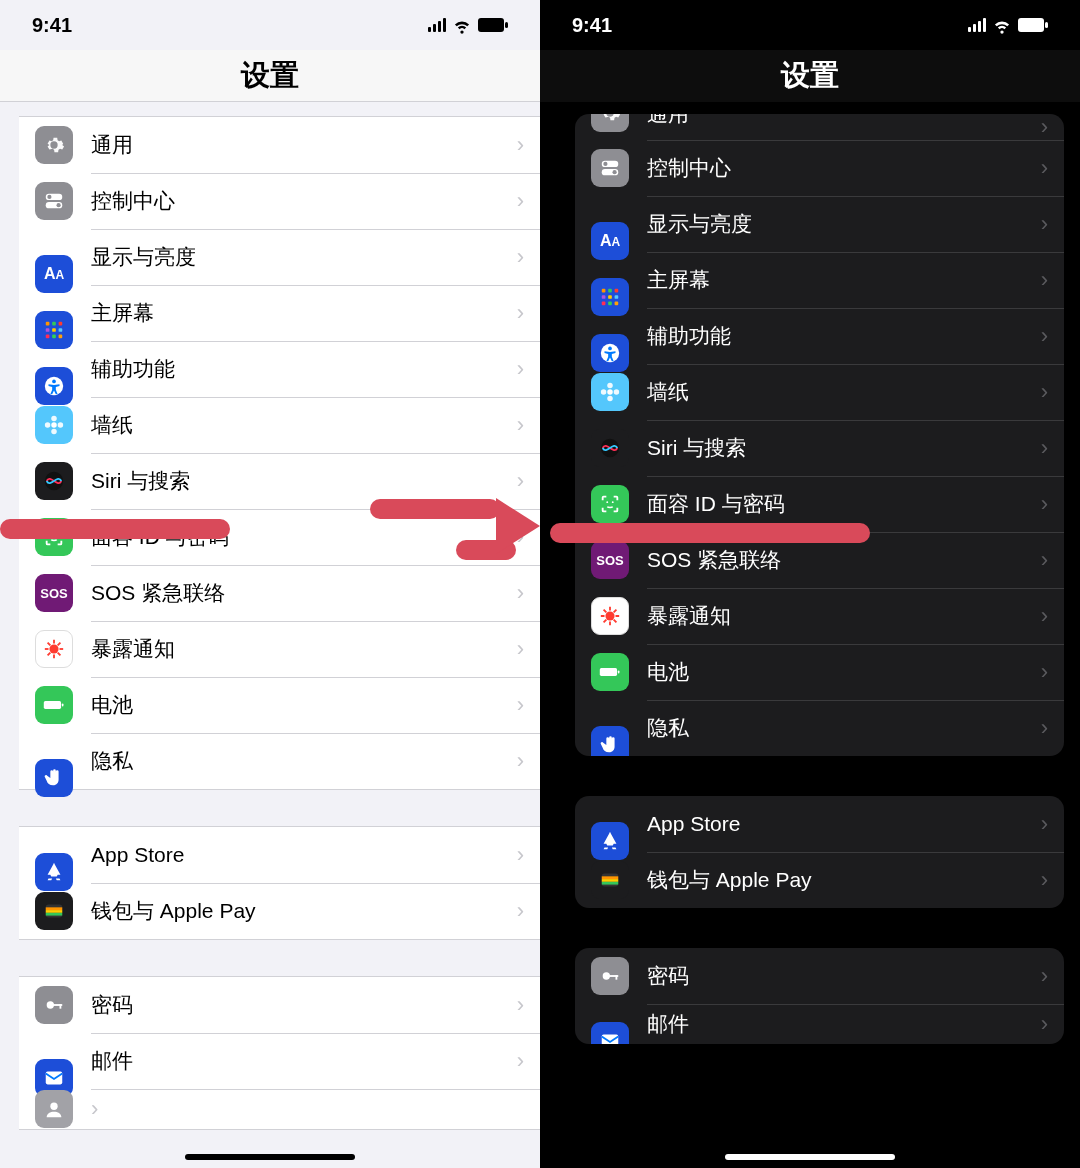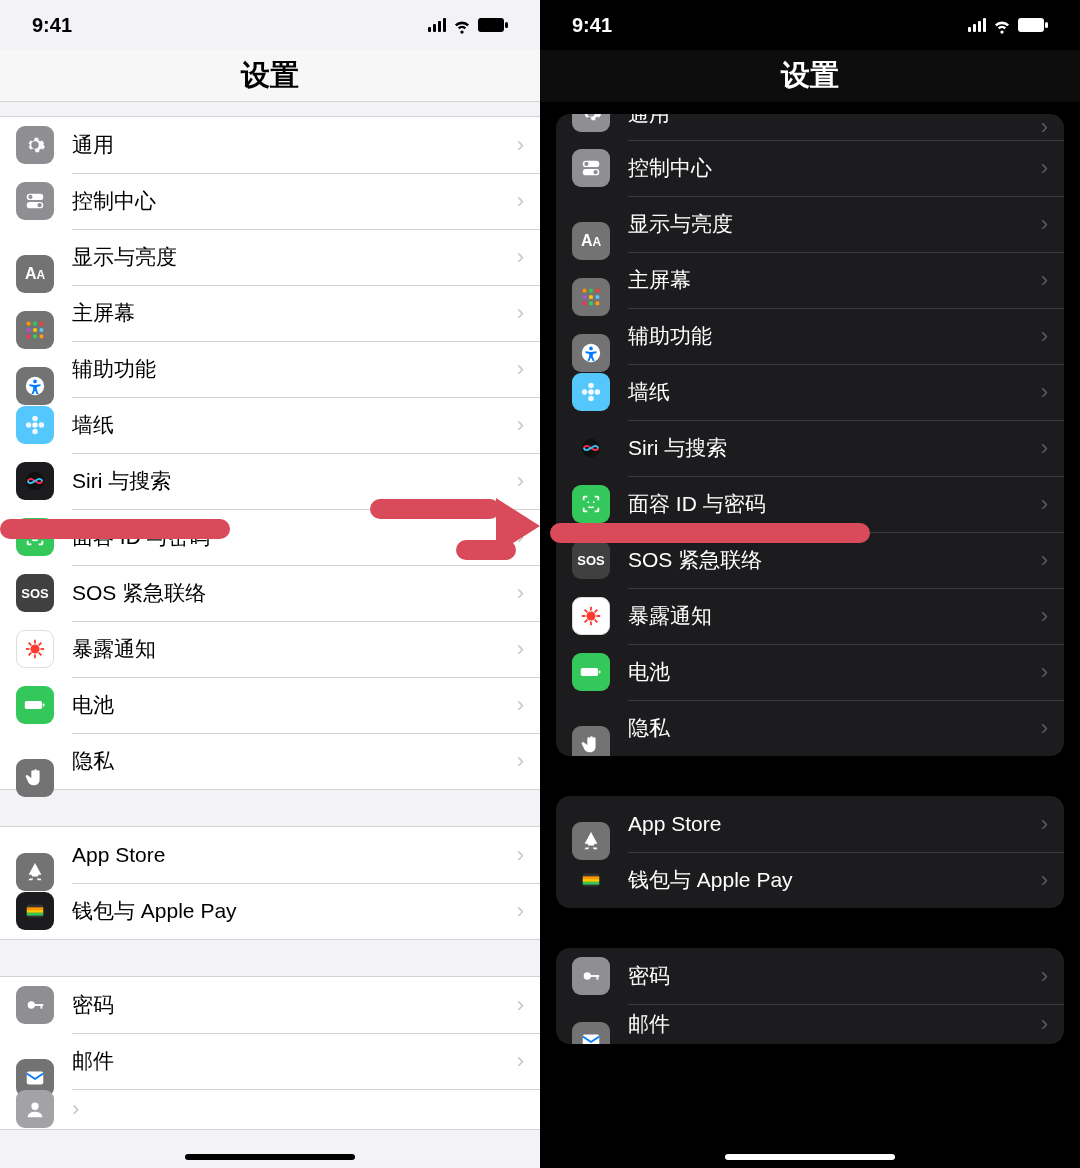--- a/index.html
+++ b/index.html
@@ -42,21 +42,21 @@
   
   .nav-title {
     height: 52px;
     display:flex; align-items:center; justify-content:center;
     font-size: 29px; font-weight:600;
   }
   .light .nav-title { background:#f7f7f7; border-bottom:1px solid #d1d1d6; }
   .dark  .nav-title { background:#0d0d0d; }
 
   
-  .scroll { flex:1; overflow:hidden; }
+  .scroll { flex:1; overflow:hidden;padding-left:19px; }
 
   .group { margin: 0; }
   .light .group { background:#fff; border-top:1px solid #d1d1d6; border-bottom:1px solid #d1d1d6; }
   .dark  .group { background:#1c1c1e; border-radius:14px; margin:0 16px; overflow:hidden; }
   .gap { height: 36px; }
   .dark .gap { height: 40px; }
 
   .row {
     display:flex; align-items:center;
     height: 56px;
@@ -100,25 +100,25 @@
   .arrow-head {
     position:absolute; width:0; height:0;
     border-top:28px solid transparent;
     border-bottom:28px solid transparent;
     border-left:44px solid #d94a5a;
     z-index:50;
   }
 
   
   .bg-gray   { background:#8e8e93; }
-  .bg-blue   { background:#737373;margin-top:33px; }
+  .bg-blue   { background:#1d4ed8;margin-top:33px; }
   .bg-lblue  { background:#54c7fc; }
   .bg-black  { background:#1c1c1e; }
   .bg-green  { background:#34c759; }
-  .bg-red    { background:#404040; }
+  .bg-red    { background:#701a75; }
   .bg-white  { background:#fff; color:#ff3b30; border:1px solid #ddd; }
   .bg-gray2  { background:#a2a2a7; }
 
   .icon-box svg { width:22px; height:22px; }
 
   
   .row.partial { height: 26px; align-items:flex-start; padding-top:0; }
   .row.partial .icon-box { margin-top:-20px; }
   .row.partial .label { margin-top:-14px; }
 

